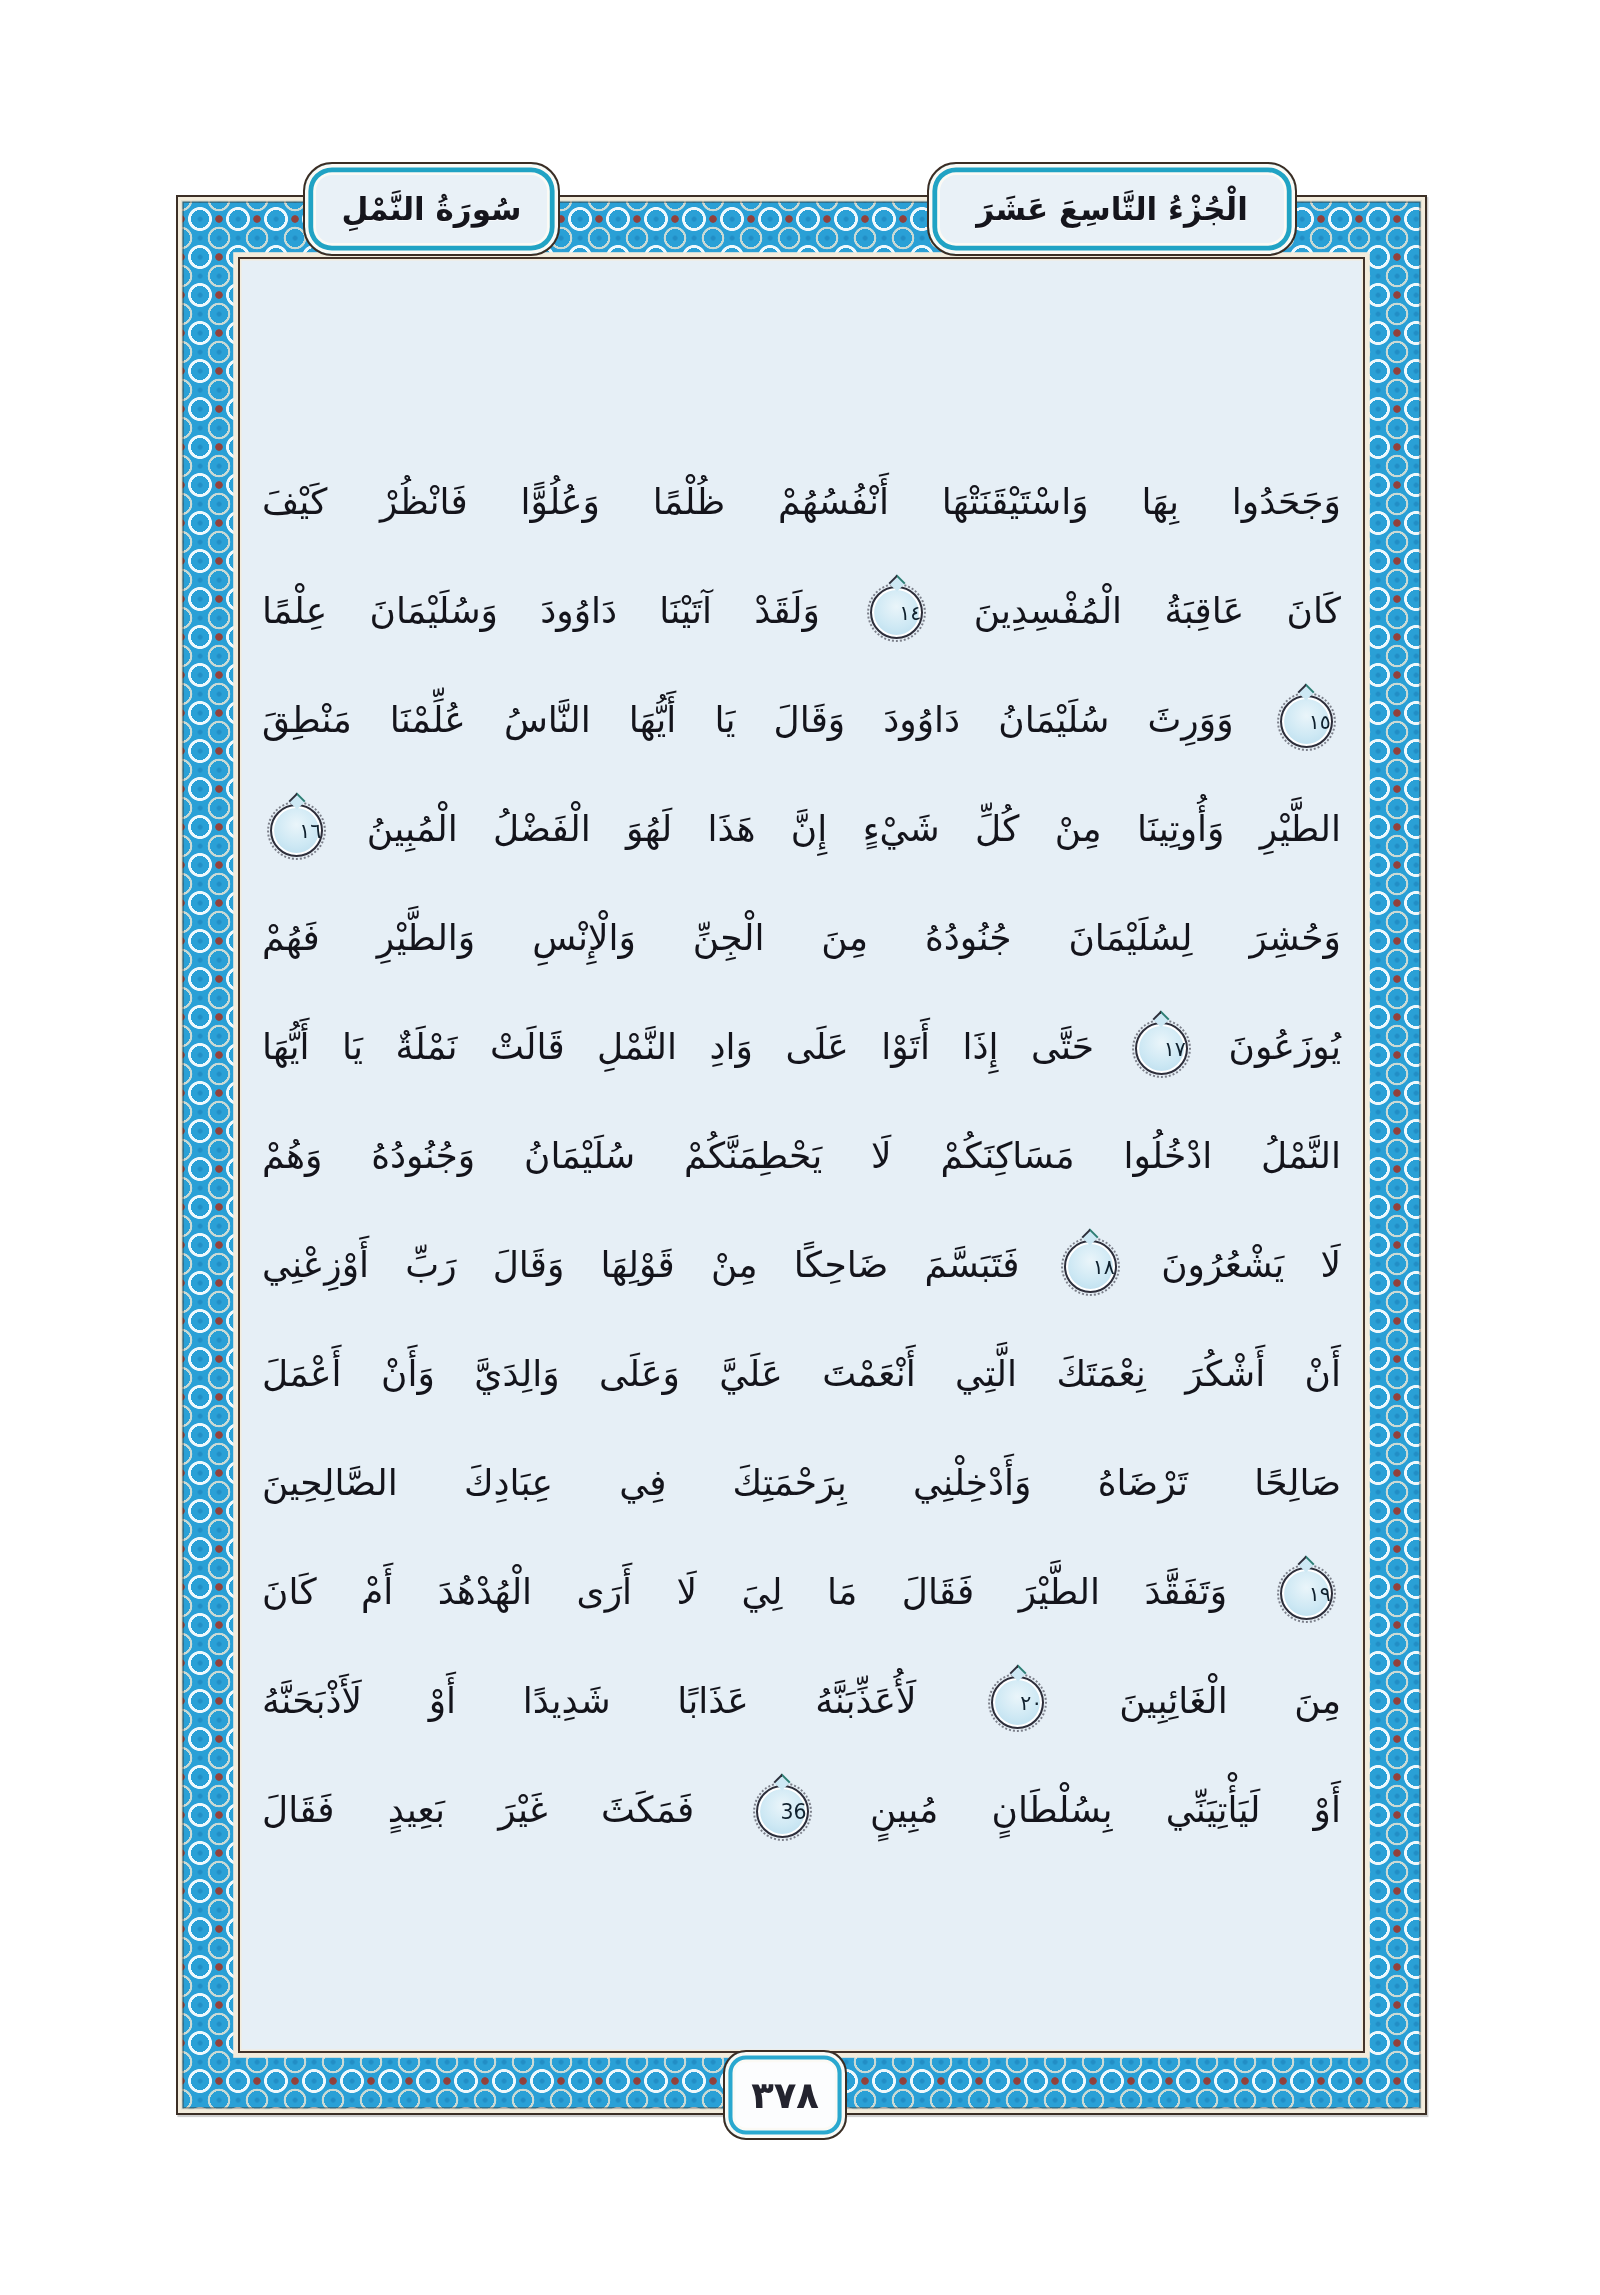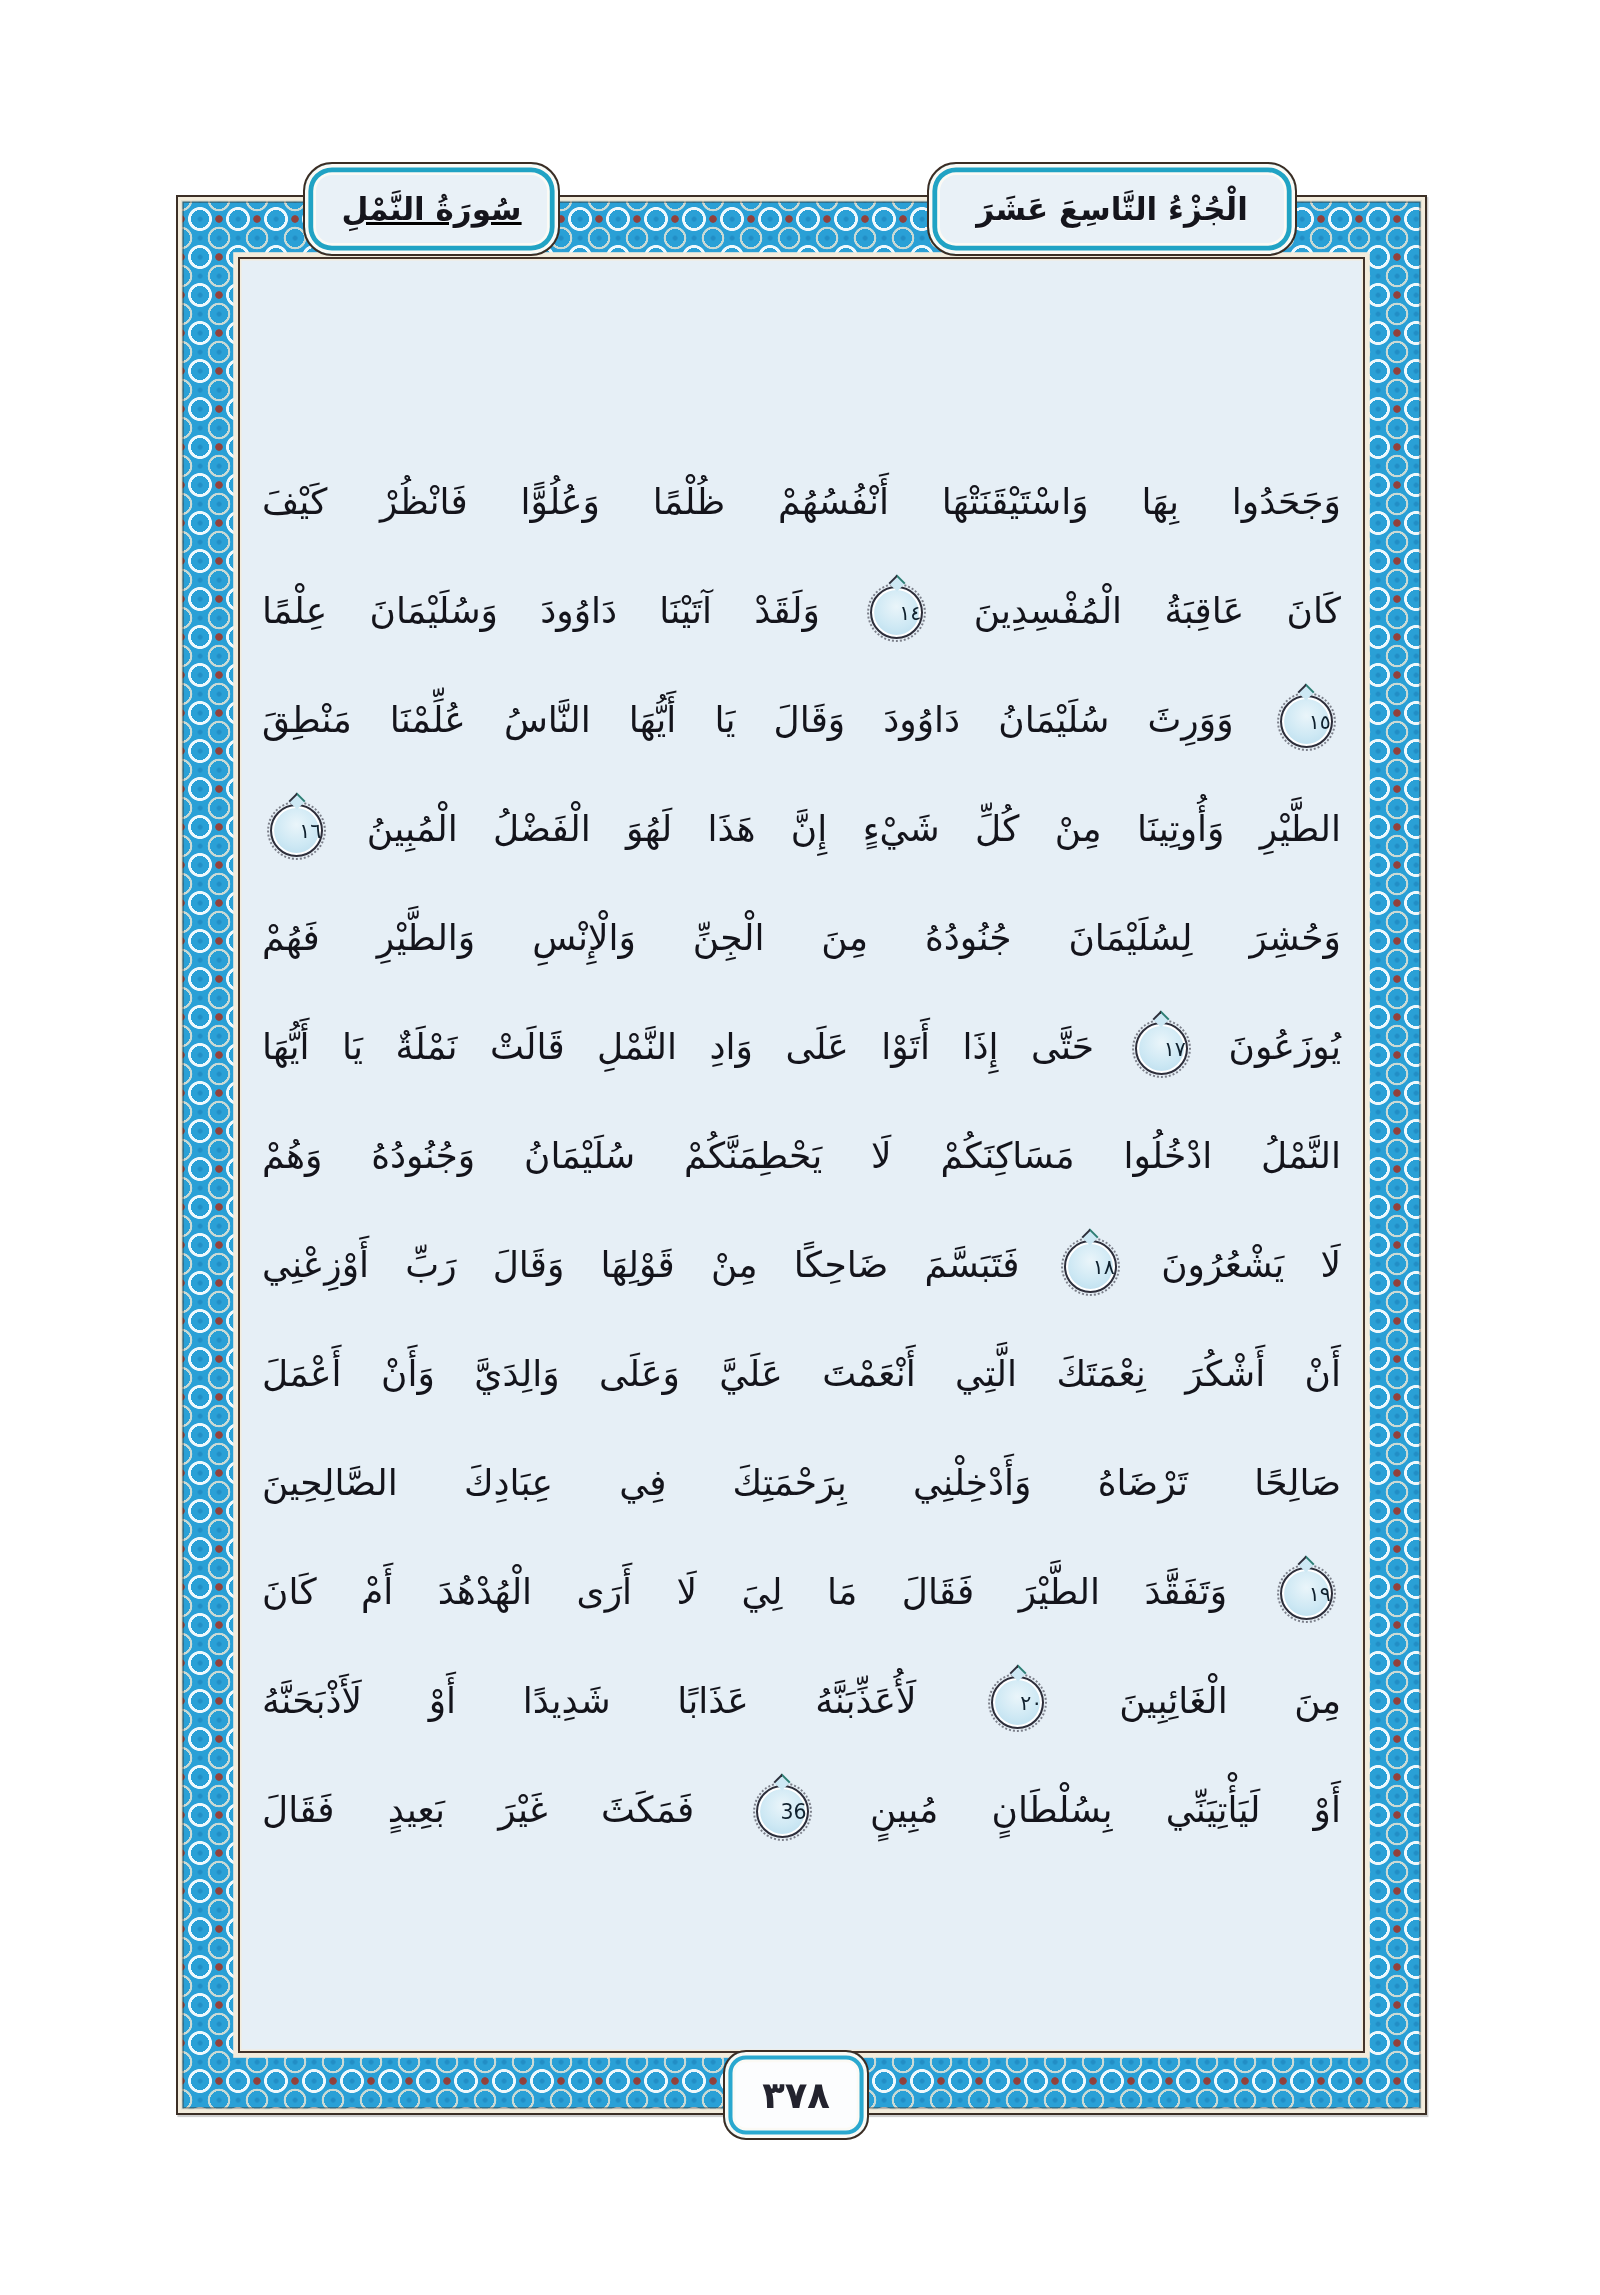--- a/index.html
+++ b/index.html
@@ -64,24 +64,24 @@
     line-height:normal;vertical-align:middle;font-weight:normal;
   }
   
   .tab{
     position:absolute;box-sizing:border-box;z-index:5;
     border:2.7px solid #3a2d24;border-radius:29px;
     background:#e9f1f7;
     box-shadow:inset 0 0 0 3.4px #fbfaf5, inset 0 0 0 8.2px #21a3c4, inset 0 0 0 11px #fbfaf5;
     display:flex;align-items:center;justify-content:center;
   }
-  .tab-surah{left:303px;top:162px;width:257px;height:94px;text-decoration:underline;}
+  .tab-surah{left:303px;top:162px;width:257px;height:94px;}
   .tab-juz{left:927px;top:162px;width:370px;height:94px;}
   .tab-page{
-    left:723px;top:2050px;width:146px;height:90px;border-radius:23px;
+    left:723px;top:2050px;width:124px;height:90px;border-radius:23px;
     background:#fcfdfe;
     box-shadow:inset 0 0 0 3.4px #fbfaf5, inset 0 0 0 7.5px #2aa8cf, inset 0 0 0 10.3px #fbfaf5;
   }
   .tab-label{
     font-size:31px;color:#15151c;font-weight:bold;direction:rtl;
     text-shadow:0 0.7px 0 rgba(255,255,255,.6);
   }
   .tab-page .tab-label{font-size:37px;color:#23232e;}
 </style>
 </head>

